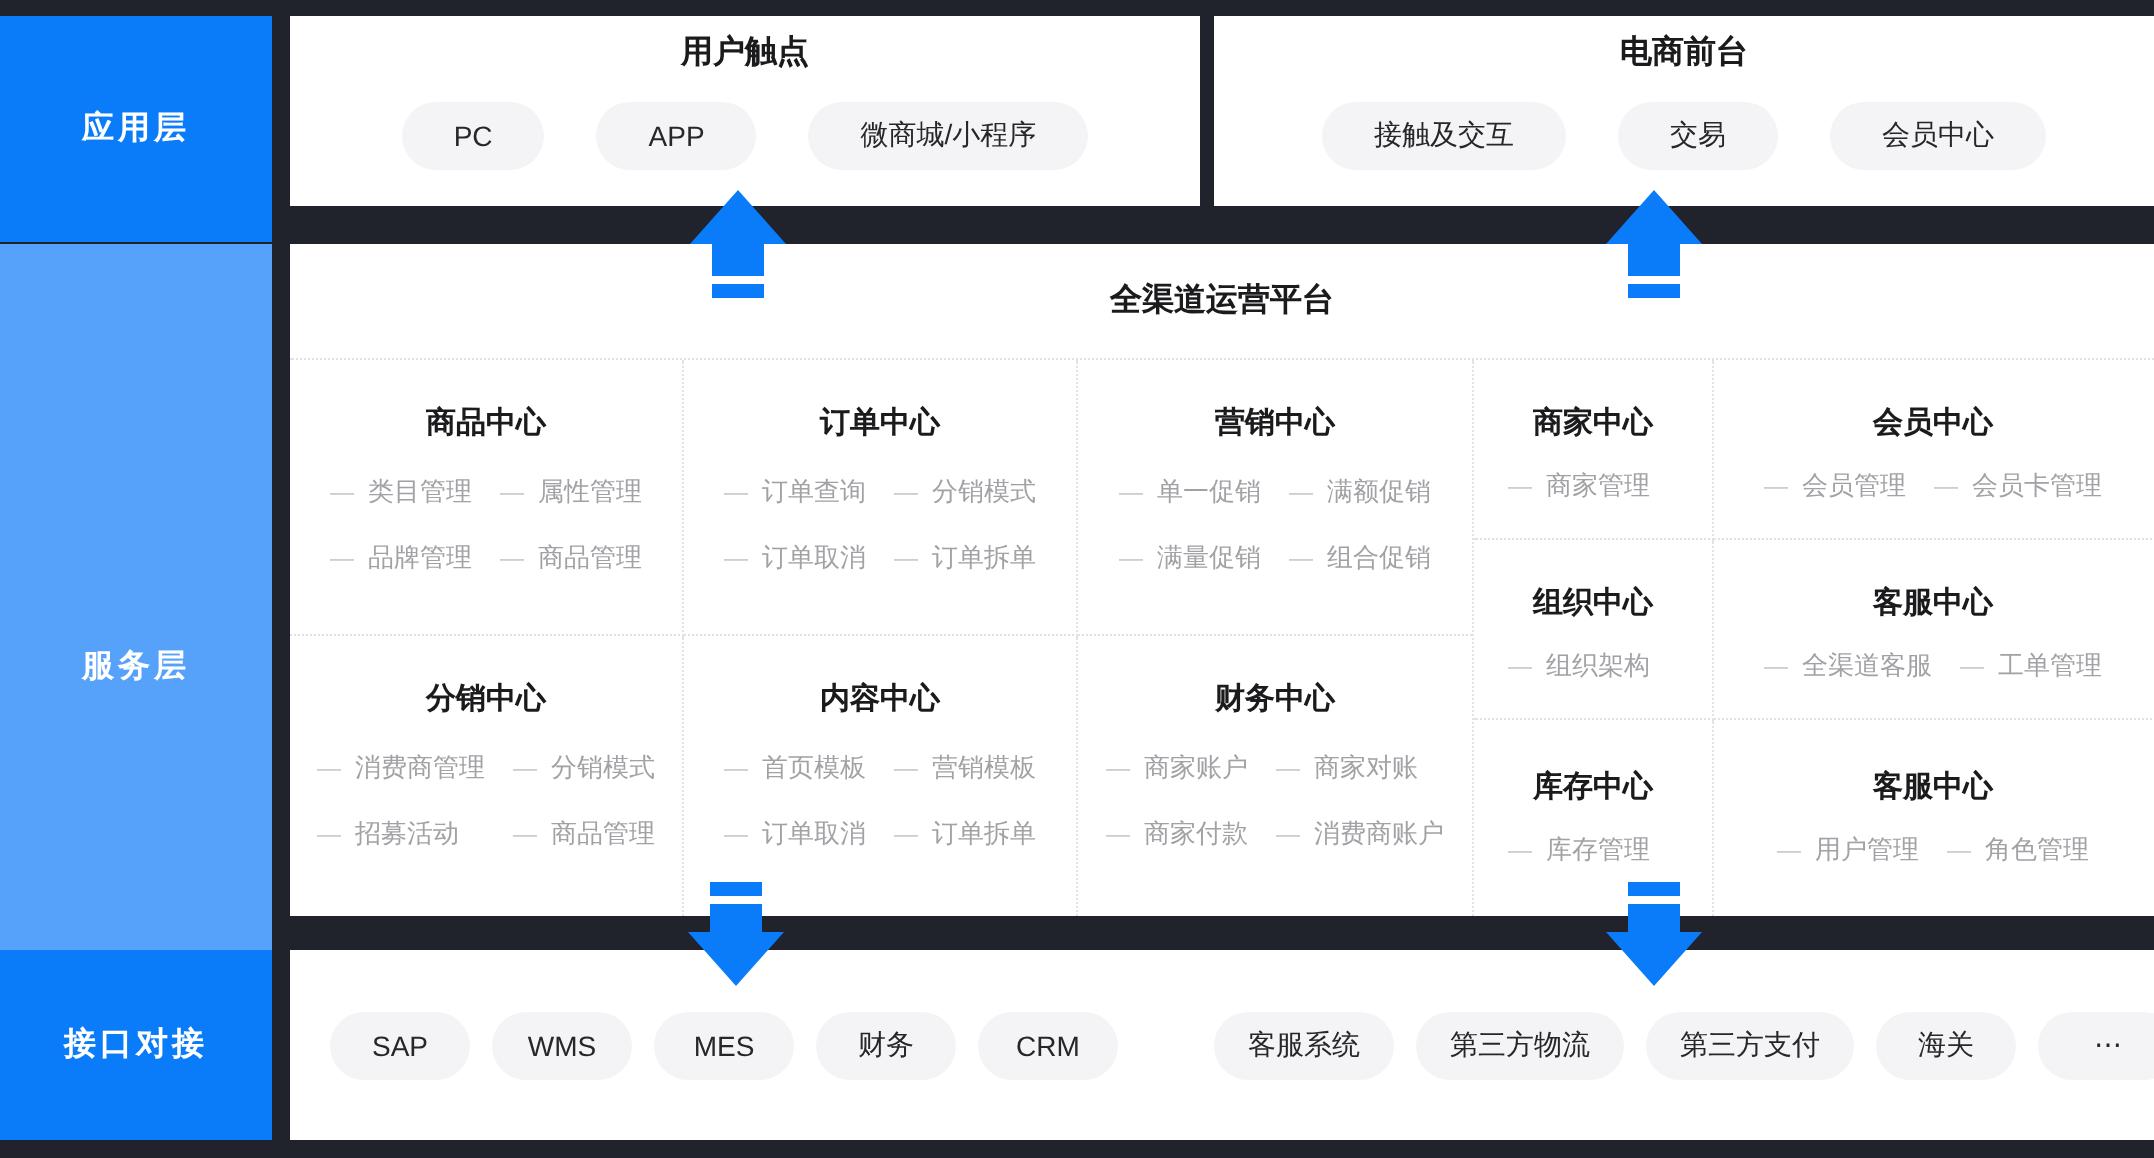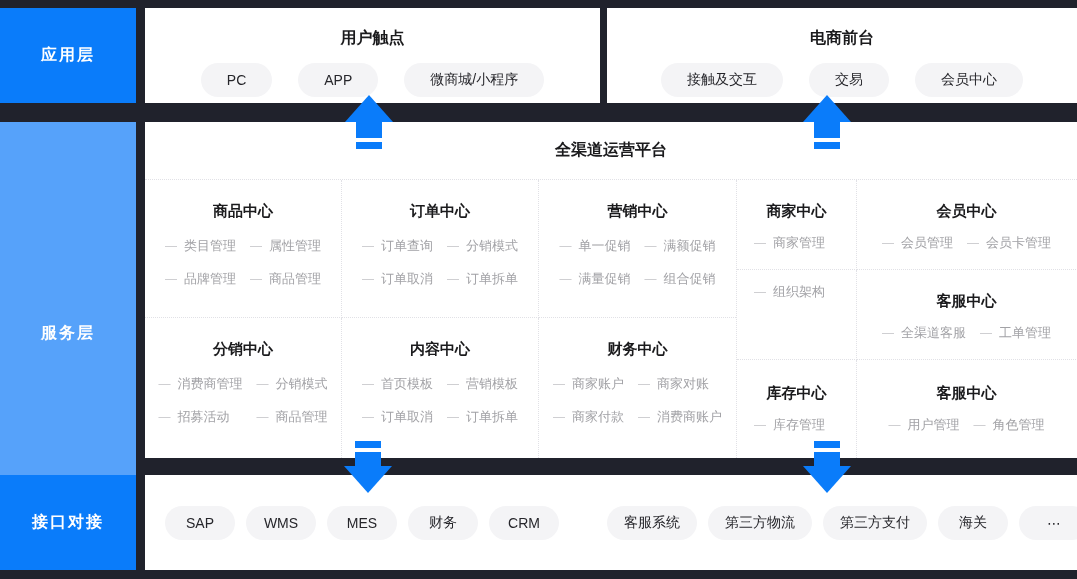--- a/index.html
+++ b/index.html
@@ -23,29 +23,29 @@
   }
   .abs{position:absolute;}
   
   .layer{
     left:0;width:136px;
     display:flex;align-items:center;justify-content:center;
     color:#fff;font-size:16px;font-weight:bold;letter-spacing:2px;
   }
   .layer-bright{background:var(--blue);}
   .layer-light{background:var(--light-blue);}
-  #layer-app{top:8px;height:95px;}
+  #layer-app{top:8px;height:113px;}
   #layer-service{top:122px;height:422px;}
   #layer-interface{top:475px;height:95px;}
   
   .card{background:var(--card);}
   .top-card{
     top:8px;height:95px;
     display:flex;flex-direction:column;align-items:center;
-    padding-top:20px;
+    padding-top:8px;
   }
   #card-touchpoints{left:145px;width:455px;}
   #card-frontend{left:607px;width:470px;}
   .card-title{font-size:16px;font-weight:bold;color:var(--title);}
   .pill-row{display:flex;align-items:center;margin-top:14px;column-gap:26px;}
   .pill{
     height:34px;border-radius:17px;background:var(--pill);
     display:inline-flex;align-items:center;justify-content:center;
     padding:0 26px;font-size:14px;color:#26262b;white-space:nowrap;
   }
@@ -202,20 +202,21 @@
         </div>
       </div>
       <div class="cell bb">
         <div class="cell-title">会员中心</div>
         <div class="items">
           <span class="item">会员管理</span>
           <span class="item">会员卡管理</span>
         </div>
       </div>
       <div class="cell br bb">
+        <div class="cell-title">组织中心</div>
         <div class="items">
           <span class="item">组织架构</span>
         </div>
       </div>
       <div class="cell bb">
         <div class="cell-title">客服中心</div>
         <div class="items">
           <span class="item">全渠道客服</span>
           <span class="item">工单管理</span>
         </div>

